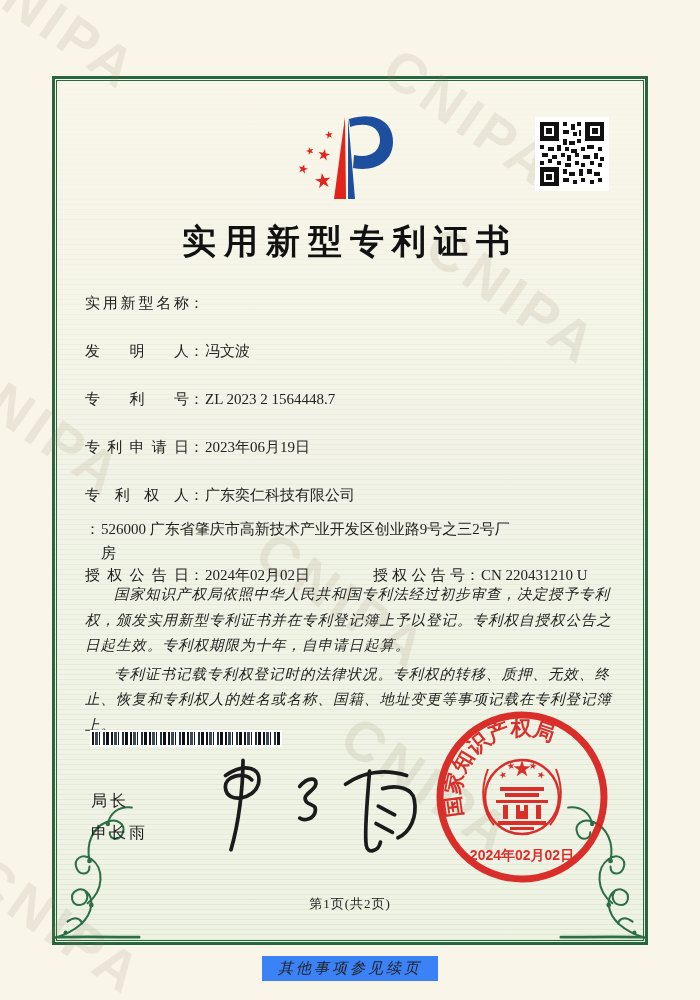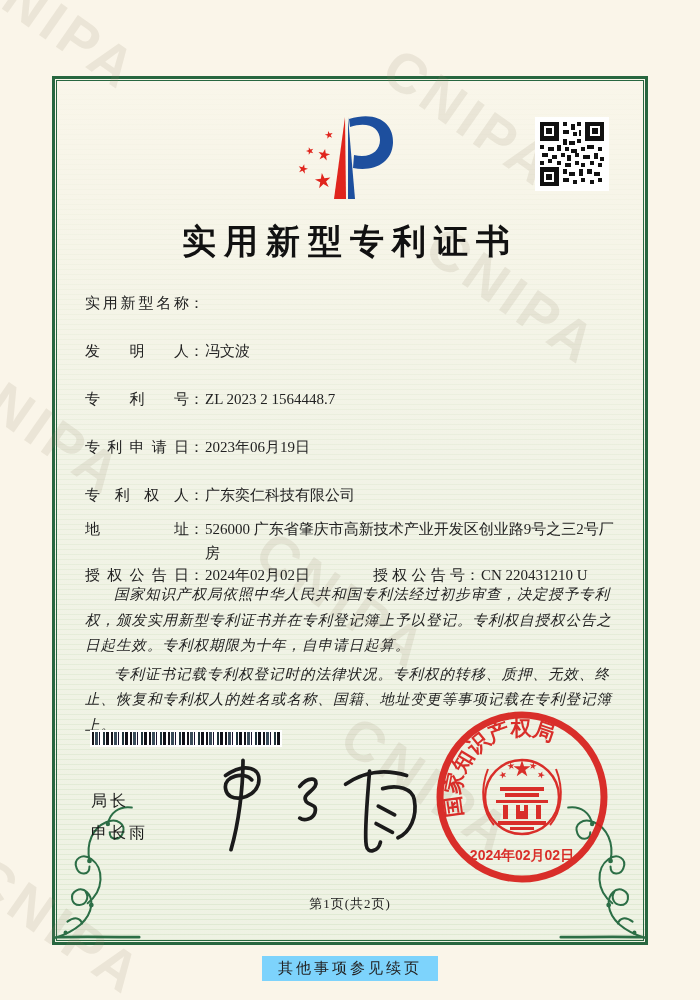--- a/index.html
+++ b/index.html
@@ -85,22 +85,22 @@
   .page-num{left:0;right:0;top:816px;text-align:center;font-size:13px;color:#222;letter-spacing:1px;}
   
   .orn{position:absolute;z-index:2;width:92px;height:150px;pointer-events:none;}
   .orn-left{left:-6px;bottom:-4px;}
   .orn-right{right:-6px;bottom:-4px;transform:scaleX(-1);}
   
   .footer-note{
     position:absolute;left:0;right:0;top:956px;text-align:center;z-index:2;
   }
   .footer-note span{
-    display:inline-block;background:#7dd3fc;padding:3px 16px;
-    font-size:15px;letter-spacing:3px;color:#222;
+    display:inline-block;background:#3b82f6;padding:3px 16px;
+    font-size:15px;font-style:italic;letter-spacing:3px;color:#222;
   }
 </style>
 </head>
 <body>
 
 <div class="wm-layer">
   <span class="wm wm-1">CNIPA</span>
   <span class="wm wm-2">CNIPA</span>
   <span class="wm wm-3">CNIPA</span>
   <span class="wm wm-4">CNIPA</span>
@@ -243,21 +243,20 @@
         <span class="flabel">专利申请日</span>
           <span class="fcolon">：</span>
           <span class="fvalue">2023年06月19日</span>
       </div>
       <div class="frow frow-4">
         <span class="flabel">专利权人</span>
           <span class="fcolon">：</span>
           <span class="fvalue">广东奕仁科技有限公司</span>
       </div>
       <div class="frow frow-5">
-        <span class="flabel">地址</span>
           <span class="fcolon">：</span>
           <span class="fvalue">526000 广东省肇庆市高新技术产业开发区创业路9号之三2号厂房</span>
       </div>
       <div class="frow frow-6">
         <span class="flabel">授权公告日</span>
           <span class="fcolon">：</span>
           <span class="fvalue date">2024年02月02日</span>
         <span class="pair2">
           <span class="flabel">授权公告号</span>
             <span class="fcolon">：</span>

